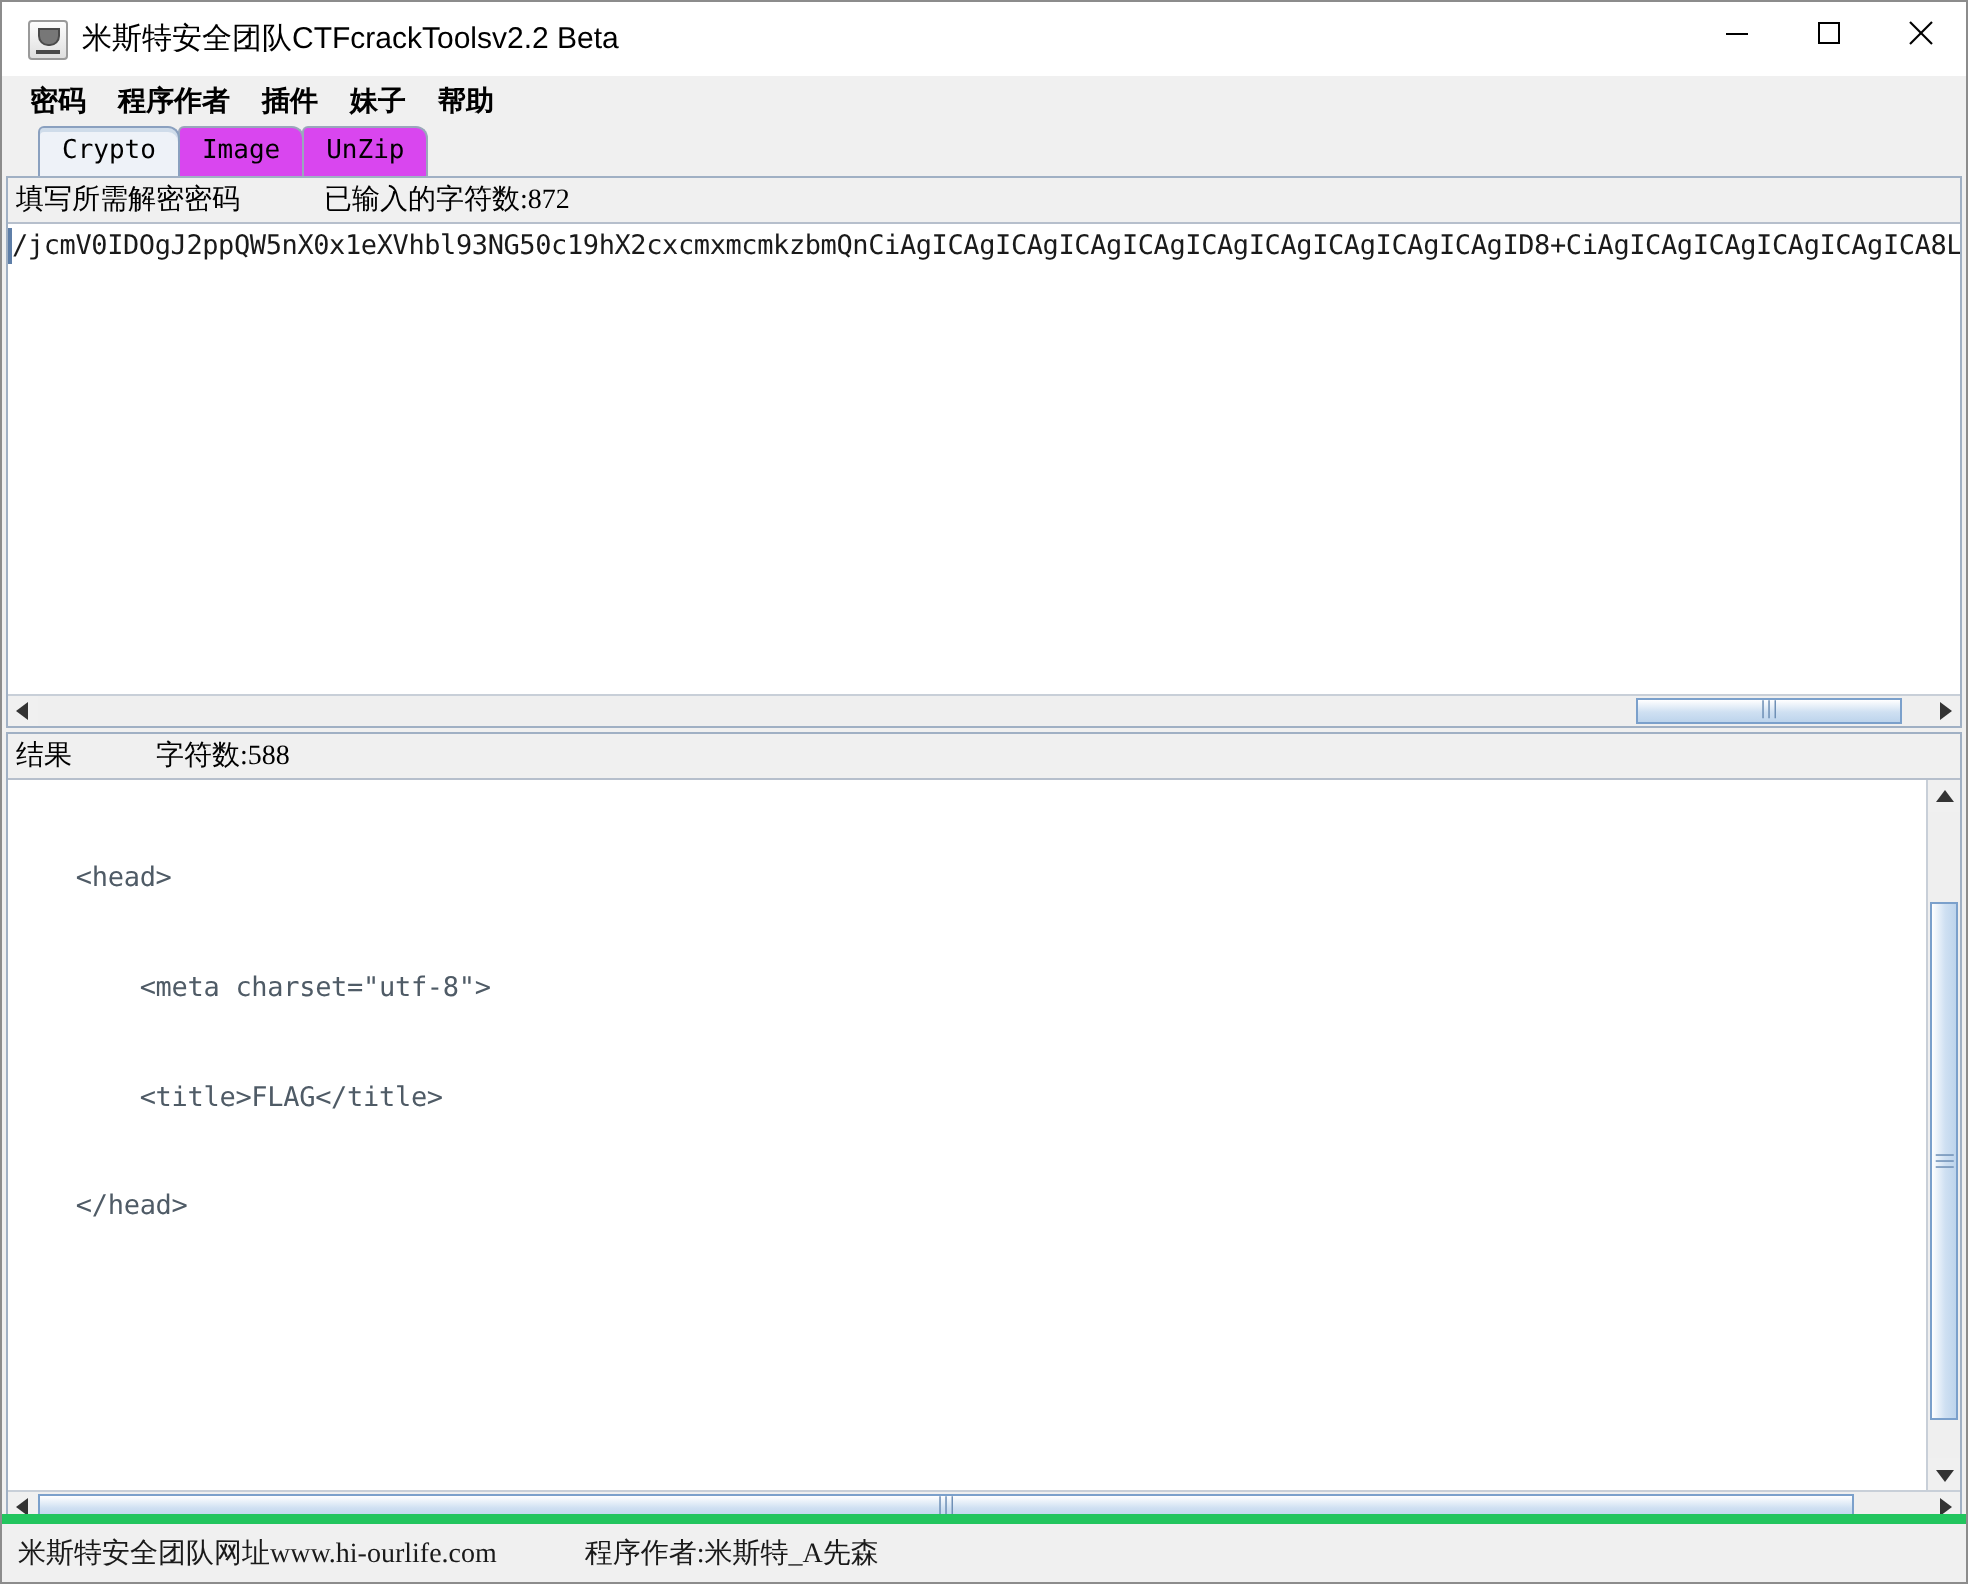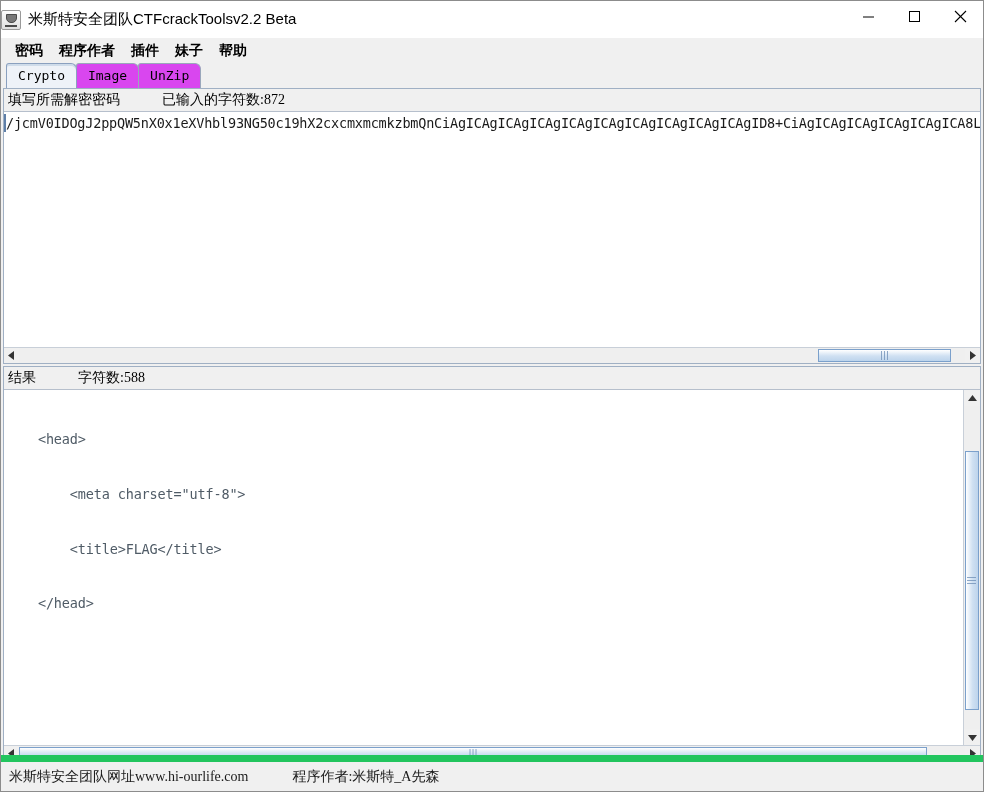--- a/index.html
+++ b/index.html
@@ -21,21 +21,21 @@
     overflow: hidden;
   }
 
   
   .titlebar {
     height: 37px;
     background: #ffffff;
     display: flex;
     align-items: center;
     box-sizing: border-box;
-    padding-left: 0;
+    padding-left: 13px;
   }
   .app-icon {
     width: 18px;
     height: 18px;
     border: 1px solid #9a9a9a;
     background: linear-gradient(#fdfdfd, #dfdfdf);
     border-radius: 2px;
     position: relative;
     flex: 0 0 auto;
     margin-right: 7px;
@@ -91,21 +91,21 @@
     font-family: "Liberation Serif", serif;
     font-size: 14px;
     color: #000;
     padding: 2px 8px;
     white-space: nowrap;
   }
 
   
   .tabstrip {
     height: 25px;
-    padding-left: 5px;
+    padding-left: 18px;
     display: flex;
     align-items: flex-end;
     background: #f0f0f0;
     position: relative;
   }
   .tab {
     font-family: "DejaVu Sans Mono", monospace;
     font-size: 13px;
     color: #000;
     padding: 3px 11px 4px 11px;
@@ -274,21 +274,21 @@
     transform: rotate(90deg);
     line-height: 1;
   }
 
   
   .statusbar {
     position: absolute;
     left: 0; right: 0; bottom: 0;
     height: 29px;
     background: #f0f0f0;
-    border-top: 7px solid #22c55e;
+    border-top: 5px solid #22c55e;
     display: flex;
     align-items: center;
     font-family: "Liberation Serif", serif;
     font-size: 14px;
     color: #1a1a1a;
   }
   .status-left { padding-left: 8px; }
   .status-right { padding-left: 44px; }
 </style>
 </head>

